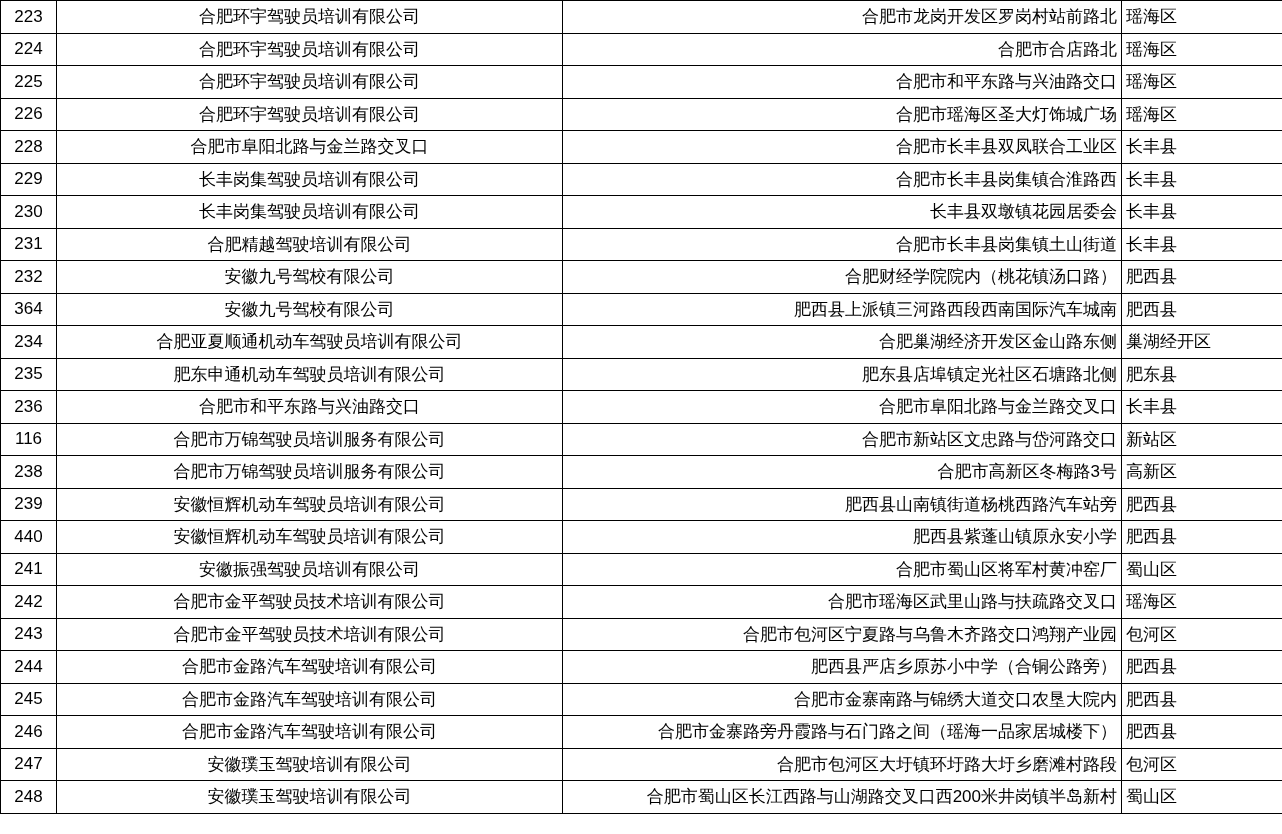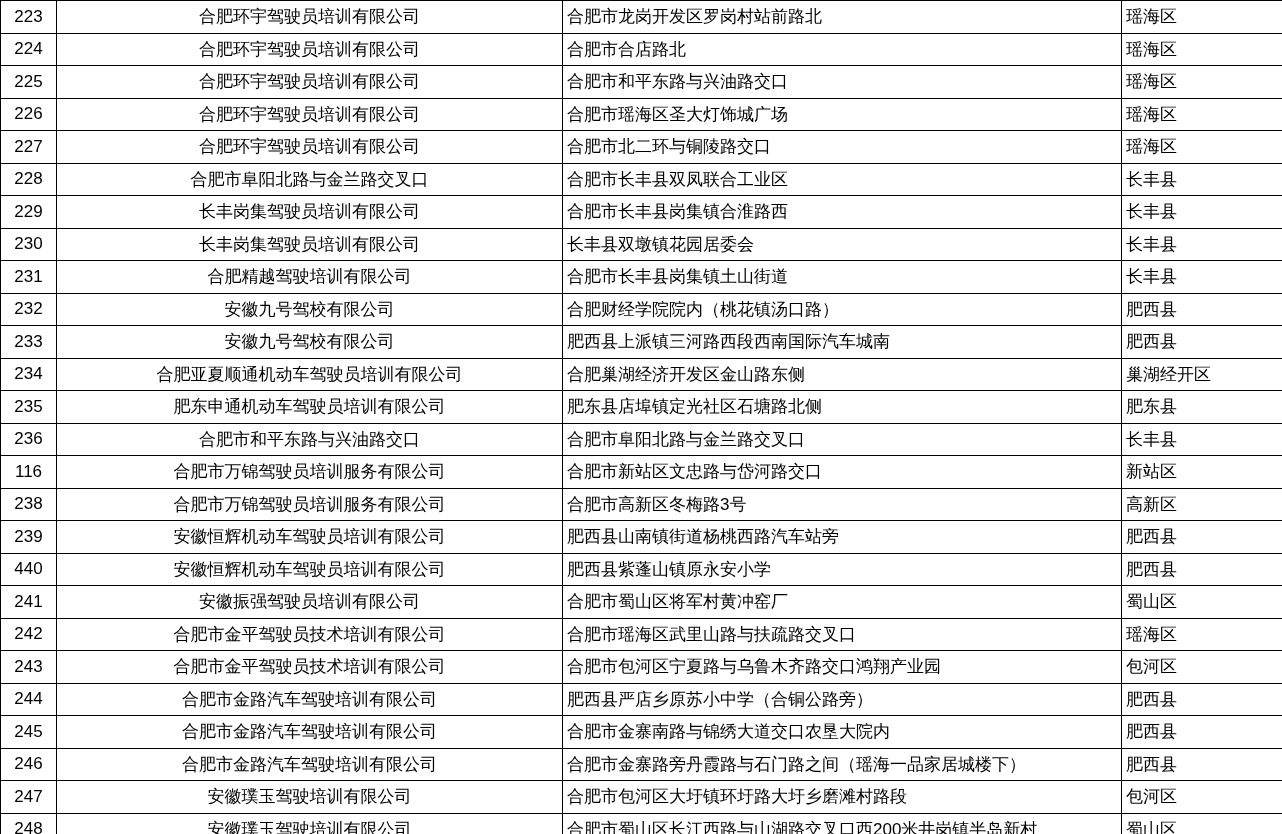--- a/index.html
+++ b/index.html
@@ -42,21 +42,21 @@
   td.idx {
     text-align: center;
     font-size: 17px;
     margin-left: 37px;
   }
   td.name {
     text-align: center;
     margin-top: 10px;
   }
   td.addr {
-    text-align: left;
+    text-align: right;
     padding-left: 8px;
   }
   td.area {
     text-align: left;
   }
   .red { color: #ff0000; }
   .black { color: #000000; }
 </style>
 </head>
 <body>
@@ -88,26 +88,20 @@
           <td class="addr">合肥市和平东路与兴油路交口</td>
           <td class="area black">瑶海区</td>
         </tr>
         <tr>
           <td class="idx">226</td>
           <td class="name">合肥环宇驾驶员培训有限公司</td>
           <td class="addr">合肥市瑶海区圣大灯饰城广场</td>
           <td class="area black">瑶海区</td>
         </tr>
         <tr>
-          <td class="idx">227</td>
-          <td class="name">合肥环宇驾驶员培训有限公司</td>
-          <td class="addr">合肥市北二环与铜陵路交口</td>
-          <td class="area black">瑶海区</td>
-        </tr>
-        <tr>
           <td class="idx">228</td>
           <td class="name">合肥市阜阳北路与金兰路交叉口</td>
           <td class="addr">合肥市长丰县双凤联合工业区</td>
           <td class="area red">长丰县</td>
         </tr>
         <tr>
           <td class="idx">229</td>
           <td class="name">长丰岗集驾驶员培训有限公司</td>
           <td class="addr">合肥市长丰县岗集镇合淮路西</td>
           <td class="area red">长丰县</td>
@@ -124,21 +118,21 @@
           <td class="addr">合肥市长丰县岗集镇土山街道</td>
           <td class="area red">长丰县</td>
         </tr>
         <tr>
           <td class="idx">232</td>
           <td class="name">安徽九号驾校有限公司</td>
           <td class="addr">合肥财经学院院内（桃花镇汤口路）</td>
           <td class="area red">肥西县</td>
         </tr>
         <tr>
-          <td class="idx">233</td>
+          <td class="idx">364</td>
           <td class="name">安徽九号驾校有限公司</td>
           <td class="addr">肥西县上派镇三河路西段西南国际汽车城南</td>
           <td class="area black">肥西县</td>
         </tr>
         <tr>
           <td class="idx">234</td>
           <td class="name">合肥亚夏顺通机动车驾驶员培训有限公司</td>
           <td class="addr">合肥巢湖经济开发区金山路东侧</td>
           <td class="area red">巢湖经开区</td>
         </tr>

